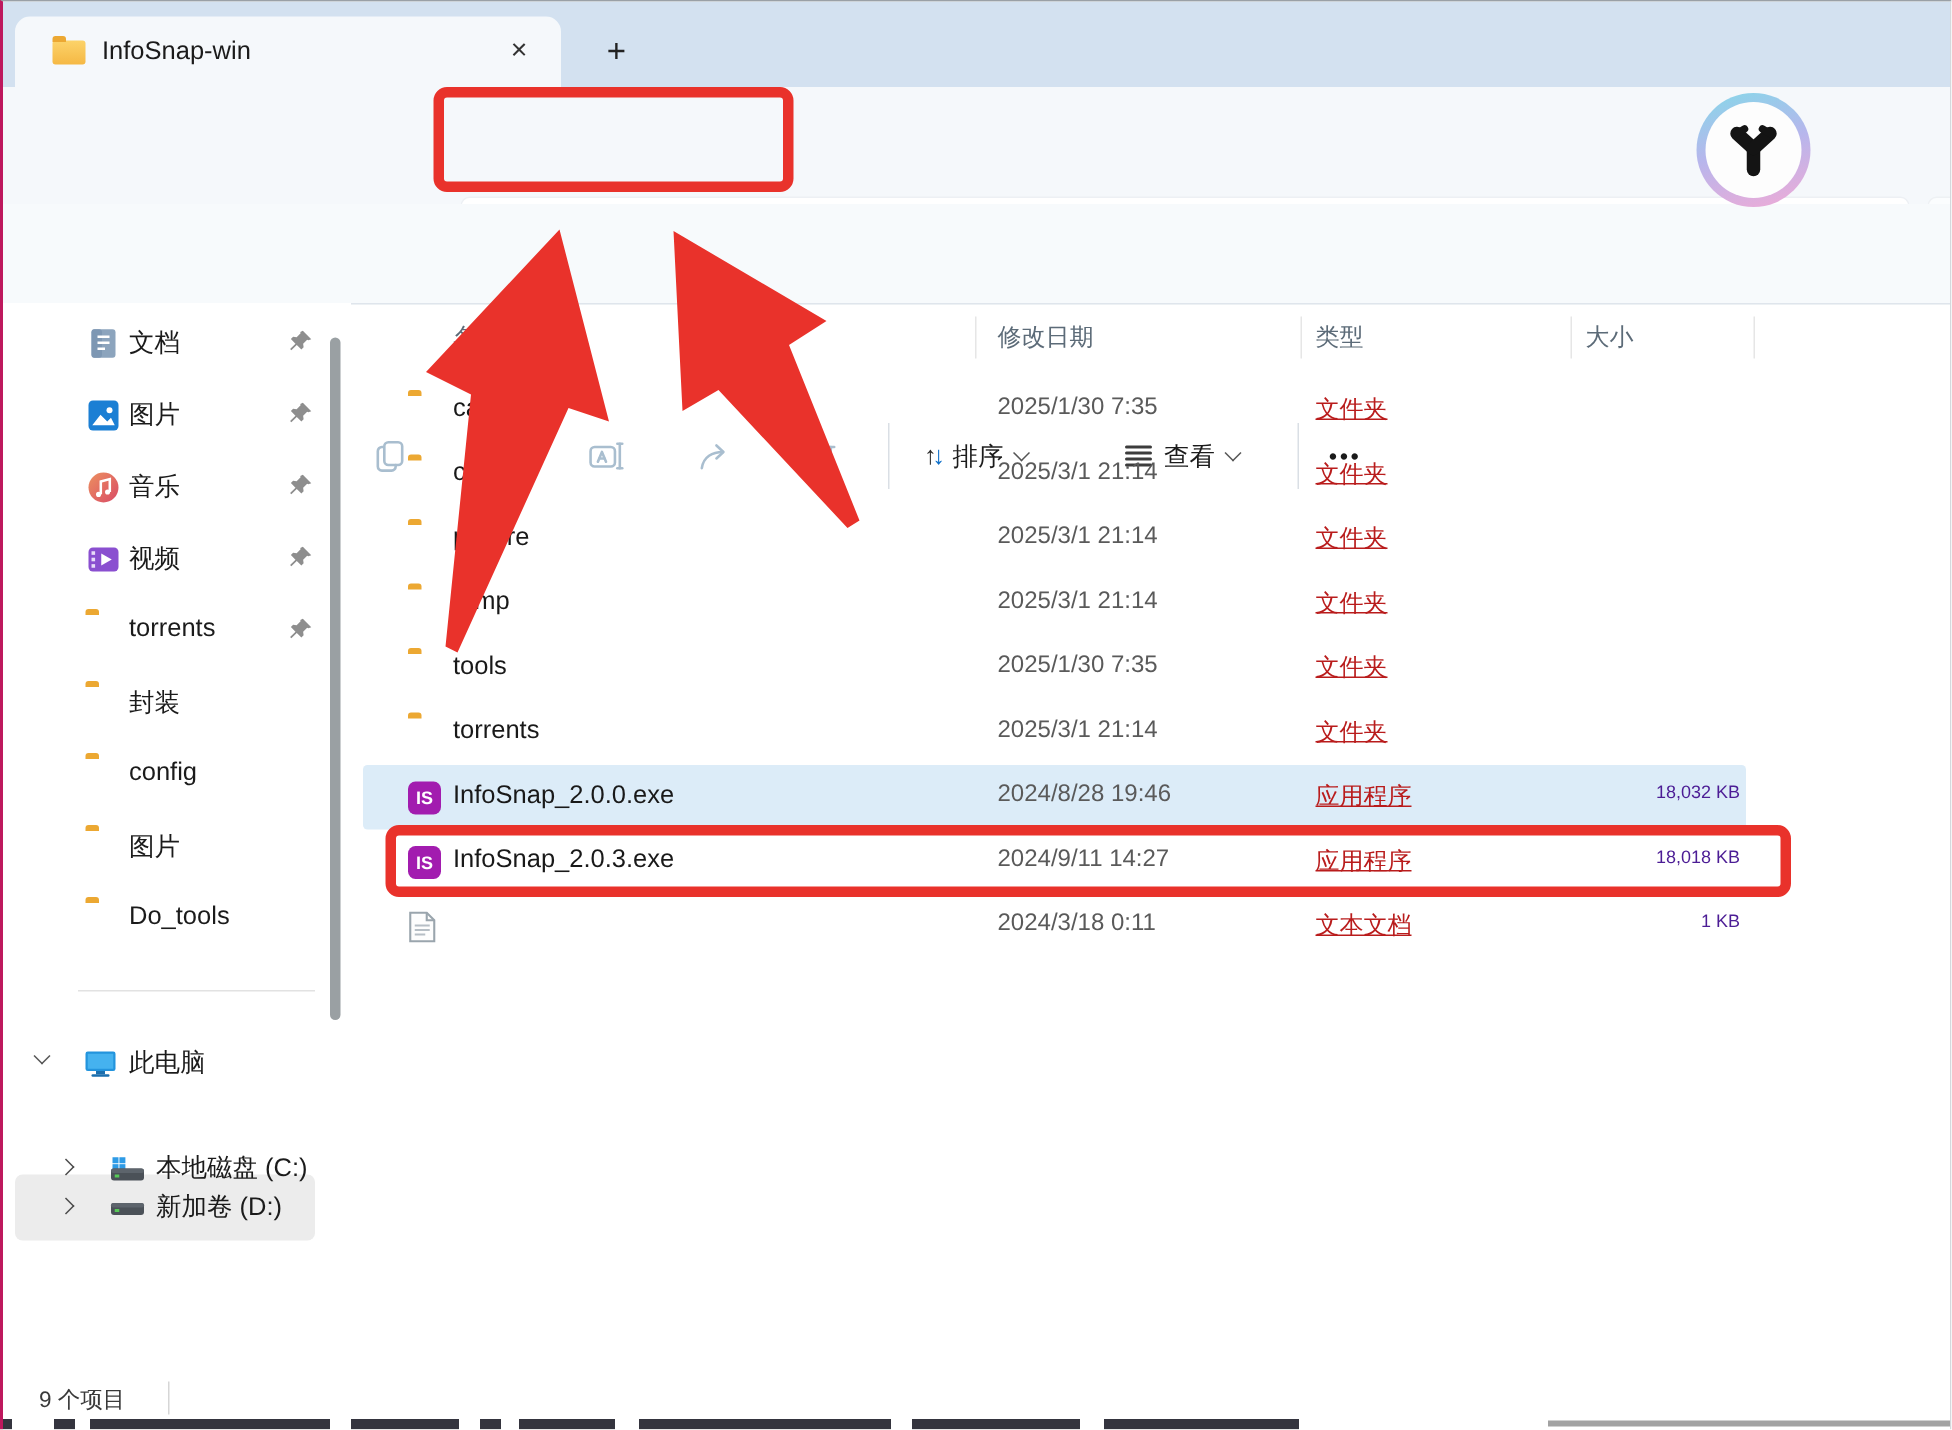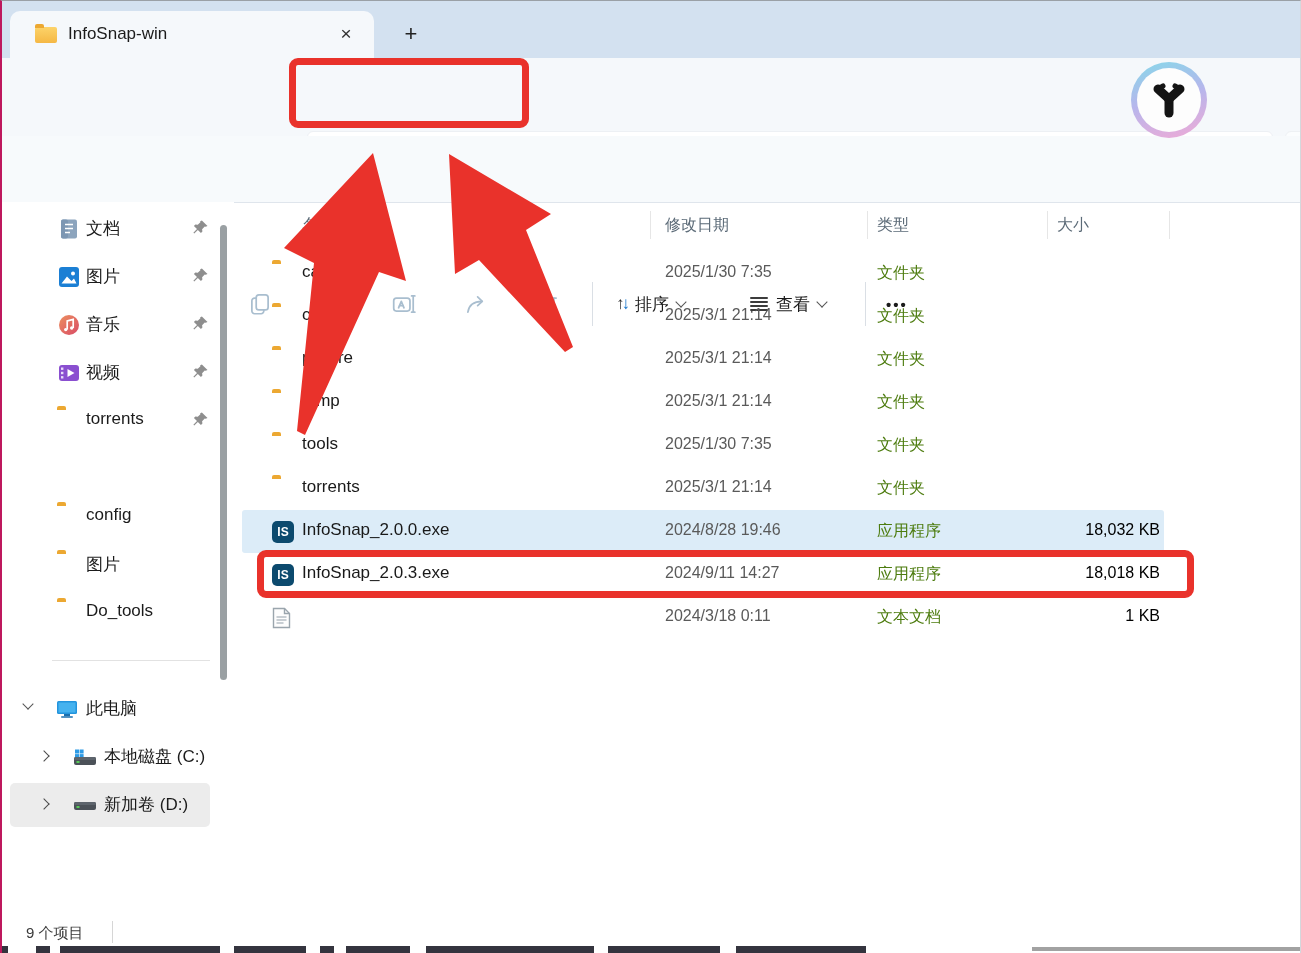--- a/index.html
+++ b/index.html
@@ -56,23 +56,23 @@
   .side-scroll{position:absolute;left:218px;top:224px;width:7px;height:455px;background:#9aa0a3;border-radius:4px;}
   
   .col-h{position:absolute;top:214px;font-size:16px;color:#5c6b78;white-space:nowrap;}
   .col-sep{position:absolute;top:210px;width:1px;height:28px;background:#e6e6e6;}
   .row{position:absolute;left:240px;width:922px;height:43px;}
   .row.sel{background:#dcecf8;border-radius:3px;}
   .row .r-ic{position:absolute;left:30px;top:11px;width:22px;height:22px;}
   .row .r-ic .fold-ic{margin-top:3px;}
   .cell-name{position:absolute;left:60px;top:10px;font-size:17px;color:#191919;white-space:nowrap;}
   .cell-date{position:absolute;left:423px;top:11px;font-size:16px;color:#5a5a5a;white-space:nowrap;}
-  .cell-type{position:absolute;left:635px;top:11px;font-size:16px;color:#4d7c0f;white-space:nowrap;}
-  .cell-size{position:absolute;right:4px;top:11px;font-size:16px;color:#000000;white-space:nowrap;}
-  .exe-ic{width:22px;height:22px;background:#0c4a6e;border-radius:5px;color:#fff;font-weight:bold;font-size:12px;display:grid;place-items:center;}
+  .cell-type{position:absolute;left:635px;top:11px;font-size:16px;color:#b91c1c;white-space:nowrap;text-decoration:underline;}
+  .cell-size{position:absolute;right:4px;top:11px;font-size:12px;color:#4c1d95;white-space:nowrap;}
+  .exe-ic{width:22px;height:22px;background:#a21caf;border-radius:5px;color:#fff;font-weight:bold;font-size:12px;display:grid;place-items:center;}
   
   .statusbar{position:absolute;left:0;top:916px;right:0;height:31px;background:#fff;}
   .status-text{position:absolute;left:24px;top:7px;font-size:15px;color:#3a3a3a;}
   .status-div{position:absolute;left:110px;top:4px;width:1px;height:22px;background:#d6d6d6;}
   
   .anno-box{position:absolute;border:7px solid #e9322b;border-radius:9px;box-sizing:border-box;z-index:55;pointer-events:none;}
   .anno-box1{left:287px;top:57px;width:240px;height:70px;}
   .anno-box2{left:255px;top:549px;width:937px;height:48px;}
   .anno-arrows{position:absolute;left:0;top:0;z-index:60;pointer-events:none;}
   
@@ -264,20 +264,24 @@
           </svg></span>
     </div>
     <div class="side-row" style="top:197px;">
       <span class="s-ic"><span class="fold-ic"></span></span>
       <span class="s-label">torrents</span>
       <span class="pin"><svg width="17" height="17" viewBox="0 0 16 16" fill="#8e8e8e">
             <path d="M9.3 1.4l5.3 5.3-1.8.6-.8-.2-2.5 2.5.3 2.2-1.4 1.4-2.9-2.9-3.4 3.4-.8-.8 3.4-3.4-2.9-2.9 1.4-1.4 2.2.3 2.5-2.5-.2-.8z"></path>
           </svg></span>
     </div>
 
+    <div class="side-row" style="top:245px;">
+      <span class="s-ic"><span class="fold-ic"></span></span>
+      <span class="s-label">封装</span>
+    </div>
     <div class="side-row" style="top:293px;">
       <span class="s-ic"><span class="fold-ic"></span></span>
       <span class="s-label">config</span>
     </div>
     <div class="side-row" style="top:341px;">
       <span class="s-ic"><span class="fold-ic"></span></span>
       <span class="s-label">图片</span>
     </div>
     <div class="side-row" style="top:389px;">
       <span class="s-ic"><span class="fold-ic"></span></span>
@@ -291,21 +295,21 @@
       <span class="s-ic" style="left:53px;">
         <svg width="24" height="24" viewBox="0 0 24 24">
             <rect x="2" y="4" width="20" height="13" rx="1.5" fill="#2394dd"></rect>
             <rect x="3.5" y="5.5" width="17" height="10" fill="#45b2ef"></rect>
             <rect x="9" y="17" width="6" height="2.2" fill="#1b6fae"></rect>
             <rect x="6" y="19.2" width="12" height="1.6" rx="0.8" fill="#1b6fae"></rect>
           </svg>
       </span>
       <span class="s-label">此电脑</span>
     </div>
-    <div class="side-row" style="top:533px;padding-left:44px;">
+    <div class="side-row" style="top:555px;padding-left:44px;">
       <span class="tree-chev chev-r" style="left:38px;"></span>
       <span class="s-ic" style="left:70px;">
         <svg width="26" height="24" viewBox="0 0 26 24">
             <rect x="3" y="4.5" width="4" height="4" fill="#2e9be6"></rect>
             <rect x="7.6" y="4.5" width="4" height="4" fill="#2e9be6"></rect>
             <rect x="3" y="9.1" width="4" height="4" fill="#2e9be6"></rect>
             <rect x="7.6" y="9.1" width="4" height="4" fill="#2e9be6"></rect>
             <rect x="2" y="12" width="22" height="8" rx="2" fill="#4b5158"></rect>
             <rect x="2" y="12" width="22" height="3" rx="1.5" fill="#5d646c"></rect>
             <rect x="4.5" y="16" width="3" height="2" fill="#57c957"></rect>

